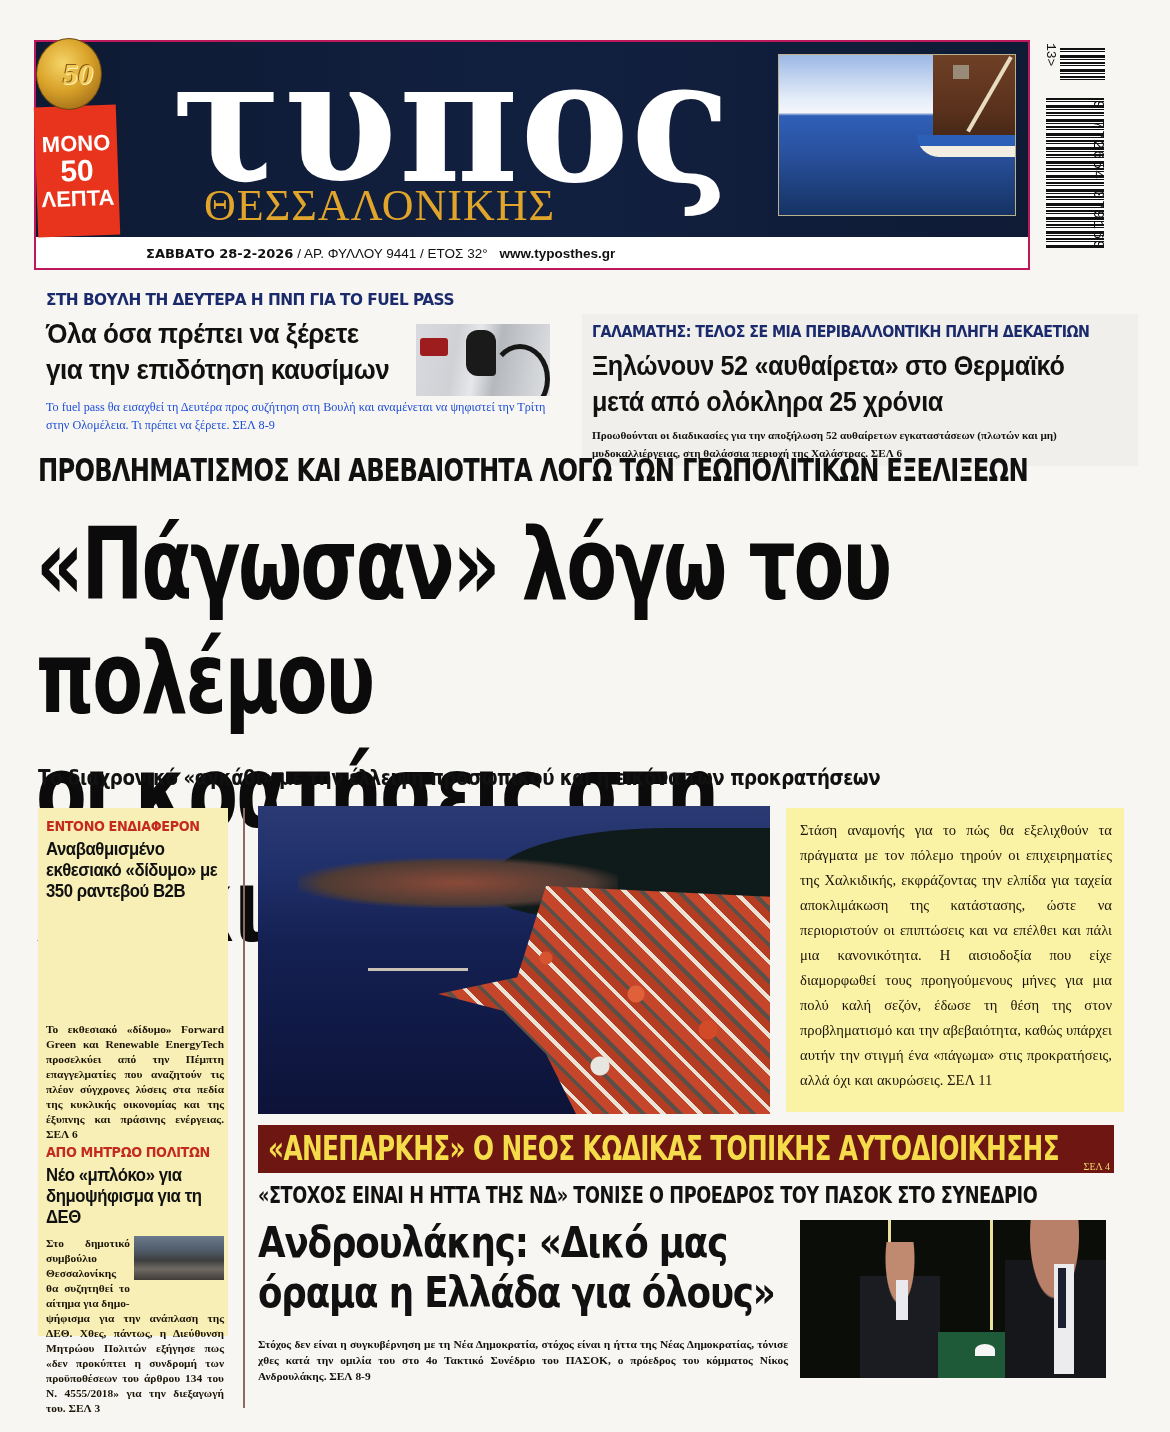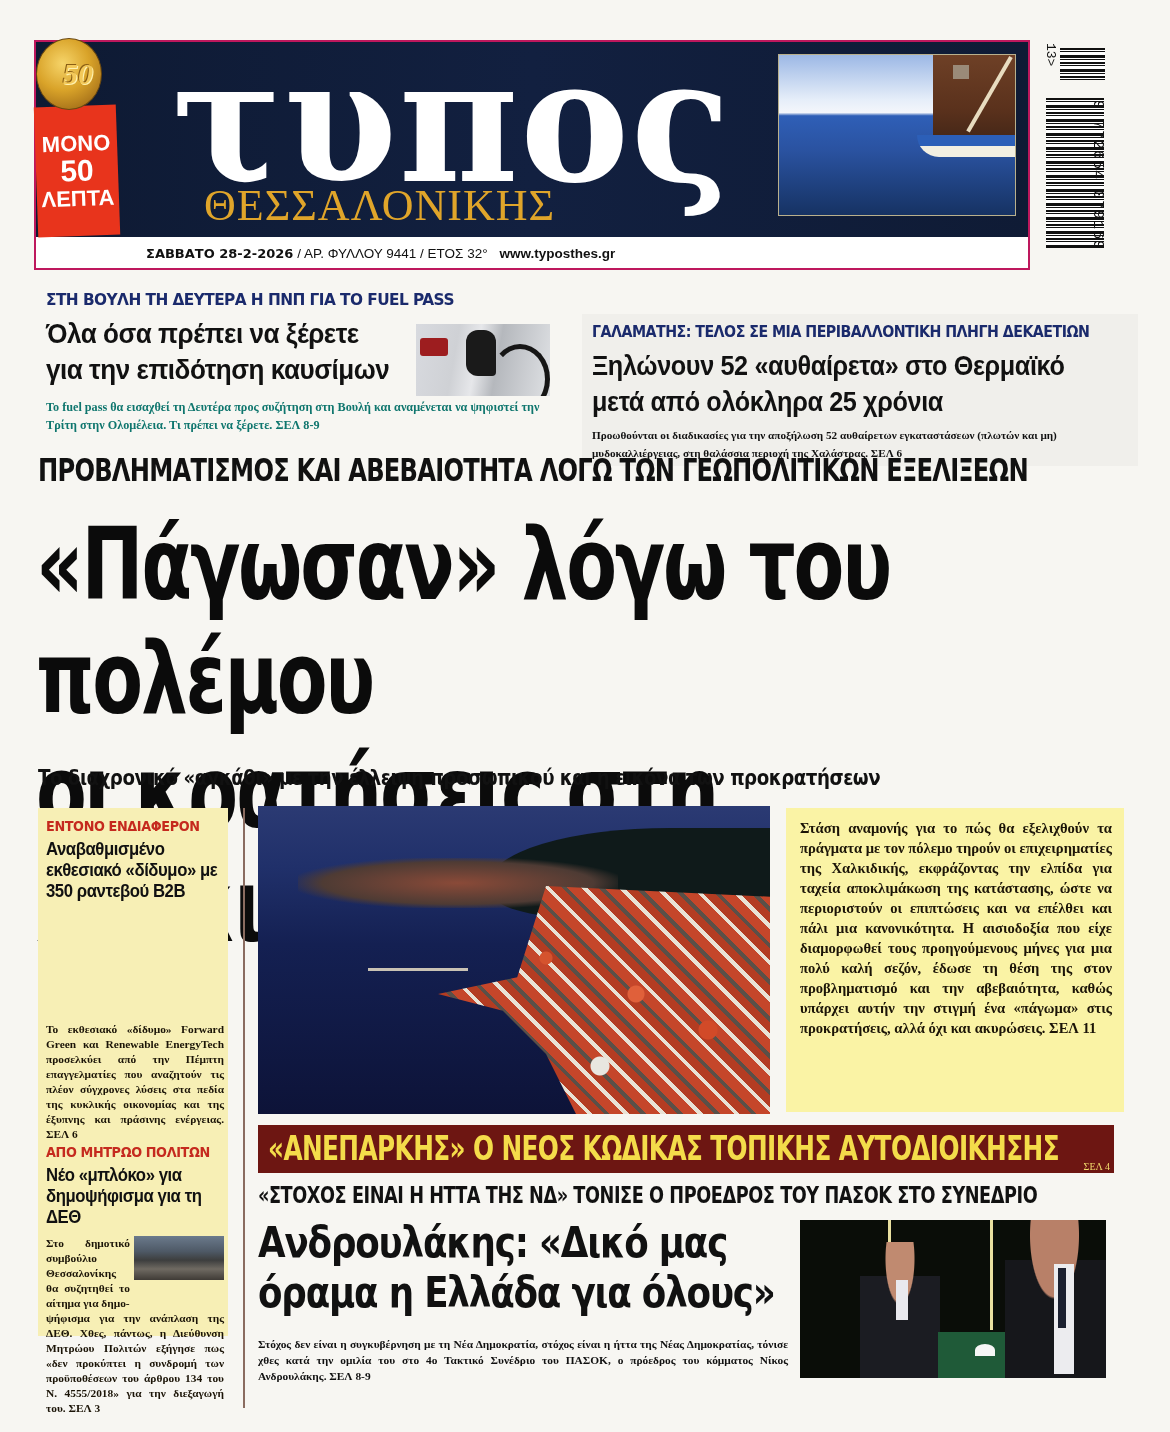--- a/index.html
+++ b/index.html
@@ -98,21 +98,21 @@
   .story-left .thumb {
     position: absolute; left: 378px; top: 36px; width: 134px; height: 72px;
     background: linear-gradient(100deg, #d8dadf 0%, #cfd1d5 30%, #e6e7ea 45%, #b5b8bd 60%, #dfe1e4 100%);
     overflow: hidden;
   }
   .thumb .light { position: absolute; left: 4px; top: 14px; width: 28px; height: 18px; background: #9d1d1f; border-radius: 3px; }
   .thumb .nozzle { position: absolute; left: 50px; top: 6px; width: 30px; height: 46px; background: #1a1a1a; border-radius: 12px 12px 4px 12px; }
   .thumb .hose { position: absolute; left: 74px; top: 20px; width: 60px; height: 70px; border: 5px solid #161616; border-radius: 50%; border-left-color: transparent; border-bottom-color: transparent; }
   .story-left .dek {
     position: absolute; left: 8px; top: 110px; width: 520px;
-    font-family: "Liberation Serif", serif; font-weight: bold; font-size: 12.2px; line-height: 18px; color: #0f766e;
+    font-family: "Liberation Serif", serif; font-weight: normal; font-size: 12.2px; line-height: 18px; color: #1d4ed8;
   }
 
   .story-right {
     position: absolute; left: 582px; top: 282px; width: 556px; height: 152px;
     background: #f0efeb;
     margin-top: 32px;
   }
   .story-right .kicker-navy { position: absolute; left: 10px; top: 8px; font-size: 16.5px; transform: scaleX(0.86); }
   .story-right .head {
     position: absolute; left: 10px; top: 34px; width: 600px;
@@ -206,22 +206,22 @@
       radial-gradient(circle at 45% 75%, #e8e6e0 0 9px, transparent 10px),
       repeating-linear-gradient(45deg, #c5462a 0 10px, #e9e2d5 10px 14px, #b33c22 14px 22px, #5a5048 22px 26px);
     clip-path: polygon(30% 0%, 100% 5%, 100% 100%, 40% 100%, 30% 70%, 18% 52%, 0% 45%, 22% 38%);
   }
   .main-photo .pier { position: absolute; left: 110px; top: 162px; width: 100px; height: 3px; background: #c9c2b4; }
 
   .yellow-box {
     position: absolute; left: 786px; top: 808px; width: 338px; height: 304px; background: #faf3a5;
   }
   .yellow-box .body {
-    position: absolute; left: 14px; top: 10px; width: 312px; font-family: "Liberation Serif", serif; font-weight: bold;
-    font-size: 14.6px; line-height: 20px; text-align: justify; color: #1b1407;
+    position: absolute; left: 14px; top: 10px; width: 312px; font-family: "Liberation Serif", serif; font-weight: normal;
+    font-size: 14.6px; line-height: 25px; text-align: justify; color: #1b1407;
   }
 
   
   .banner-red {
     position: absolute; left: 258px; top: 1125px; width: 856px; height: 48px; background: #6d1612;
   }
   .banner-red .txt {
     position: absolute; left: 10px; top: 4px; white-space: nowrap;
     font-family: "DejaVu Sans", sans-serif; font-weight: bold; font-size: 33px; color: #f4dc4a; letter-spacing: -0.8px;
     transform: scaleX(0.75); transform-origin: left;

